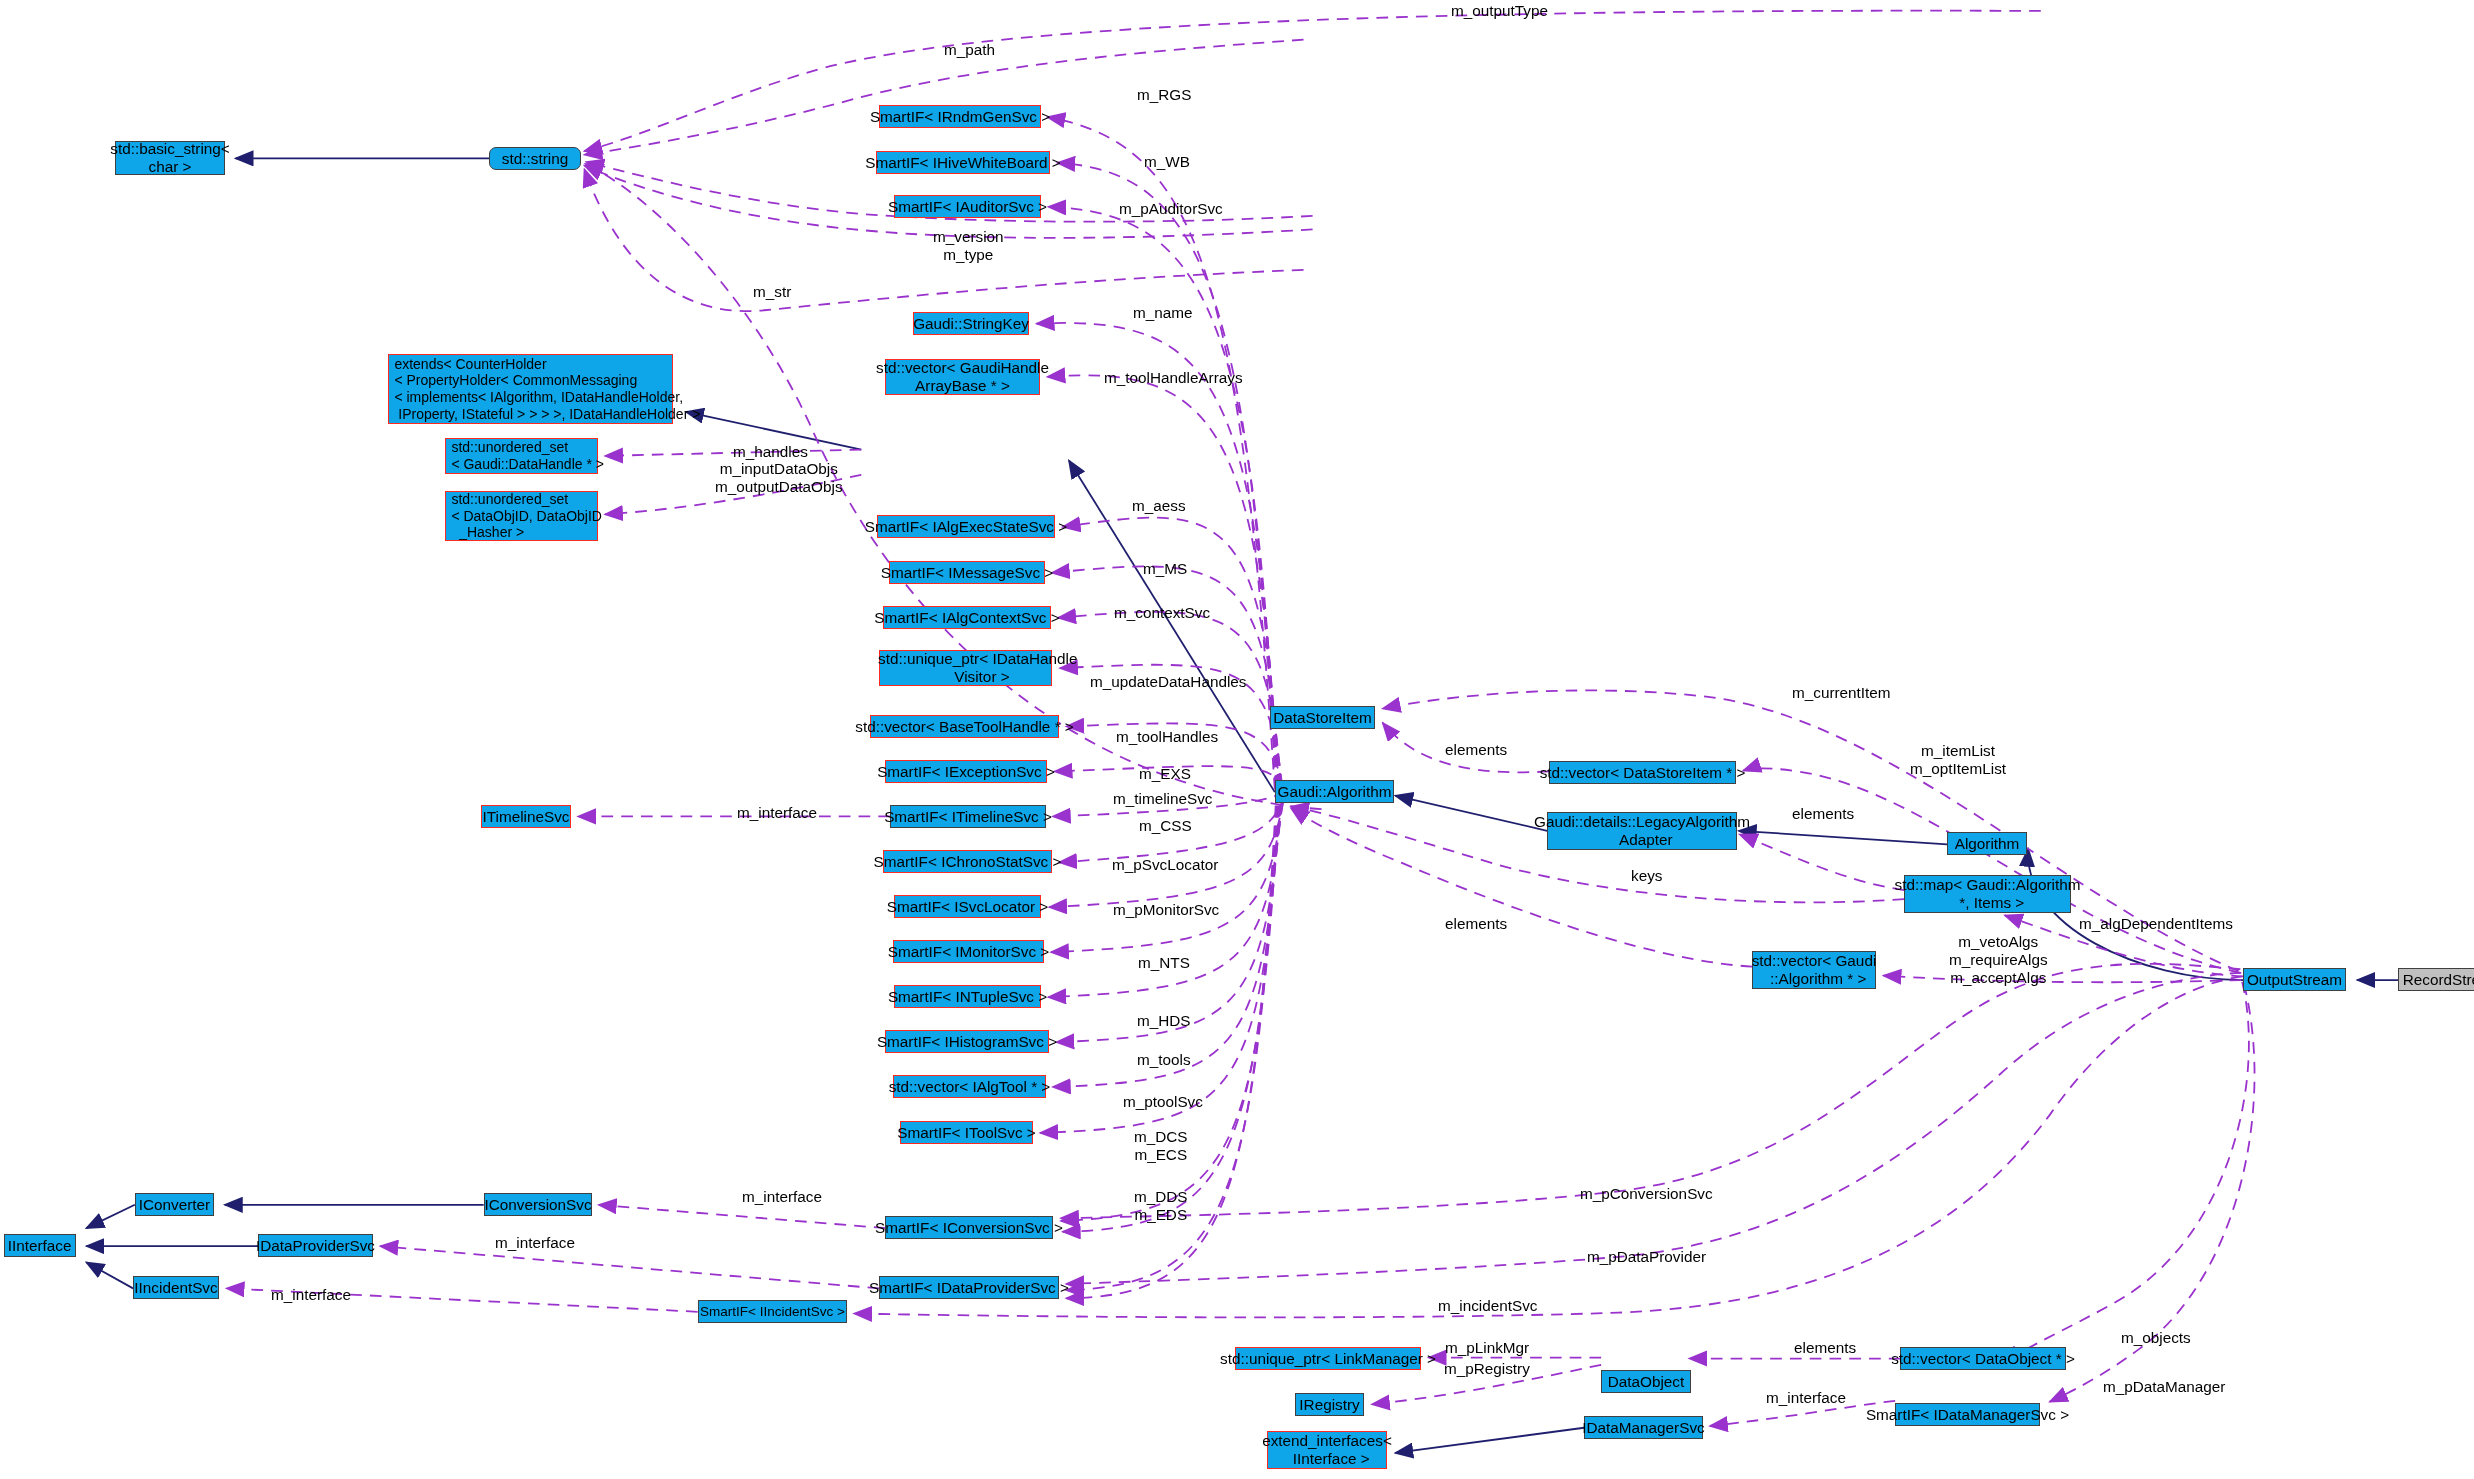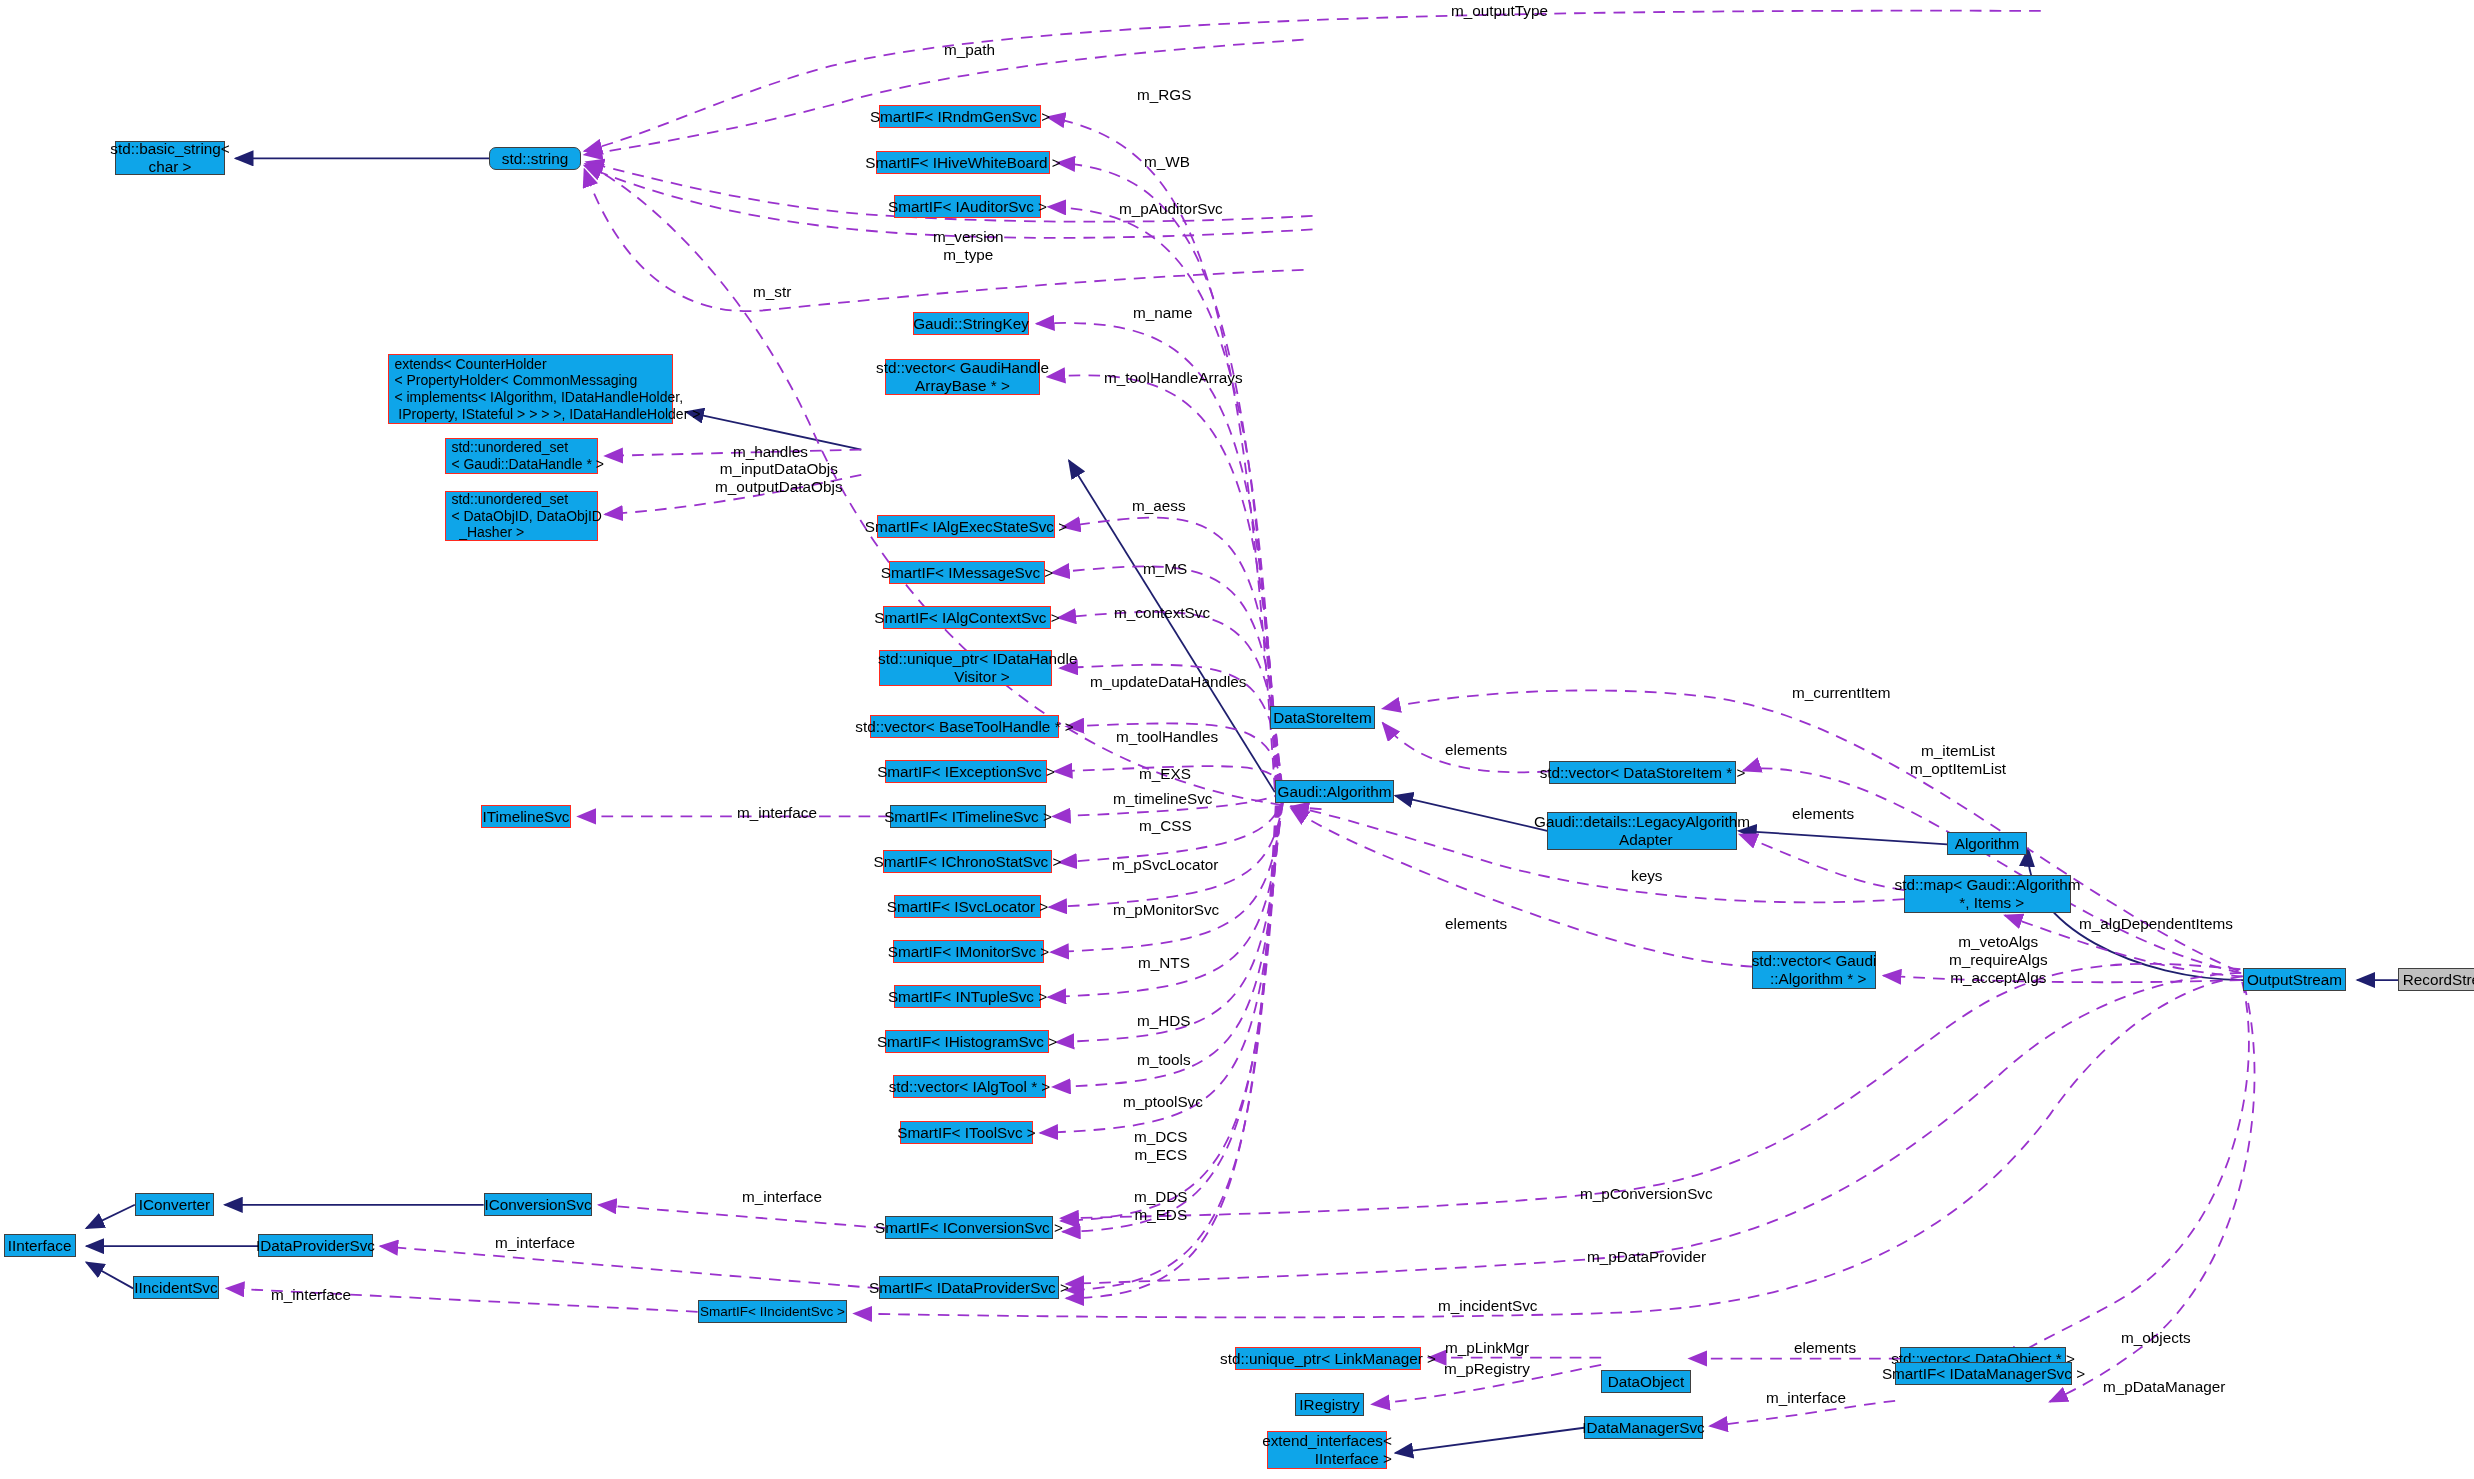--- a/index.html
+++ b/index.html
@@ -215,25 +215,25 @@
   <div class="node dark" style="left:1947px;top:832px;width:80px;height:23.4px;">Algorithm</div>
   <div class="node dark" style="left:1904px;top:875px;width:167px;height:38px;">std::map&lt; Gaudi::Algorithm
   *, Items &gt;</div>
   <div class="node dark" style="left:1752px;top:951px;width:124px;height:38px;">std::vector&lt; Gaudi
   ::Algorithm * &gt;</div>
   <div class="node dark" style="left:2243px;top:968px;width:103px;height:23.4px;">OutputStream</div>
   <div class="node filled" style="left:2398px;top:968px;width:108px;height:23.4px;">RecordStream</div>
   <div class="node" style="left:1235px;top:1347px;width:186px;height:23.4px;">std::unique_ptr&lt; LinkManager &gt;</div>
   <div class="node dark" style="left:1601px;top:1370px;width:90px;height:23.4px;">DataObject</div>
   <div class="node dark" style="left:1295px;top:1393px;width:69px;height:23.4px;">IRegistry</div>
-  <div class="node" style="left:1267px;top:1431px;width:120px;height:38px;text-align:right;">extend_interfaces&lt;
+  <div class="node" style="left:1267px;top:1431px;width:120px;height:38px;">extend_interfaces&lt;
   IInterface &gt;</div>
   <div class="node dark" style="left:1584px;top:1416px;width:119px;height:23.4px;">IDataManagerSvc</div>
   <div class="node dark" style="left:1900px;top:1347px;width:166px;height:23.4px;">std::vector&lt; DataObject * &gt;</div>
-  <div class="node dark" style="left:1895px;top:1362px;width:177px;height:23.4px;">SmartIF&lt; IDataManagerSvc &gt;</div>
+  <div class="node dark" style="left:1895px;top:1403px;width:145px;height:23.4px;">SmartIF&lt; IDataManagerSvc &gt;</div>
 
   <div class="elabel" style="left:1451px;top:1.8px;">m_outputType</div>
   <div class="elabel" style="left:944px;top:41px;">m_path</div>
   <div class="elabel" style="left:1137px;top:86px;">m_RGS</div>
   <div class="elabel" style="left:1144px;top:153px;">m_WB</div>
   <div class="elabel" style="left:1119px;top:200px;">m_pAuditorSvc</div>
   <div class="elabel" style="left:933px;top:228px;text-align:center;">m_version
 m_type</div>
   <div class="elabel" style="left:753px;top:283px;">m_str</div>
   <div class="elabel" style="left:1133px;top:304px;">m_name</div>

